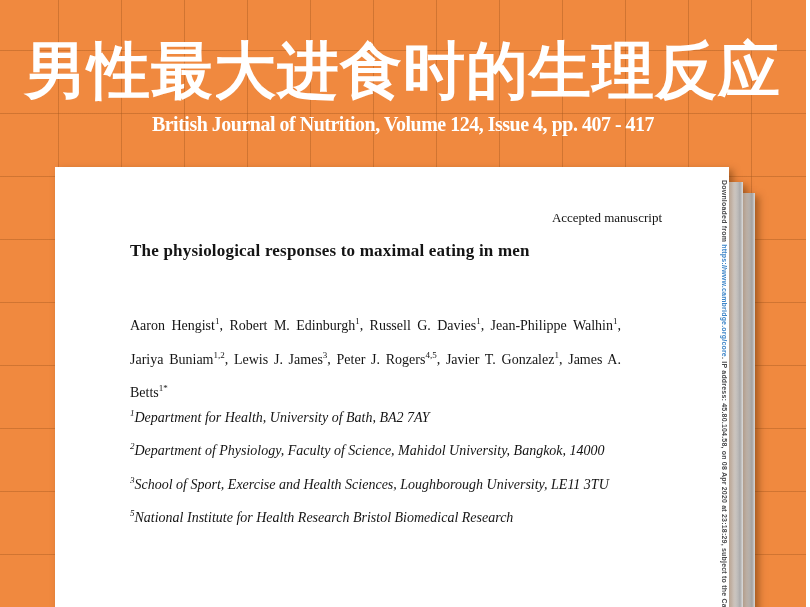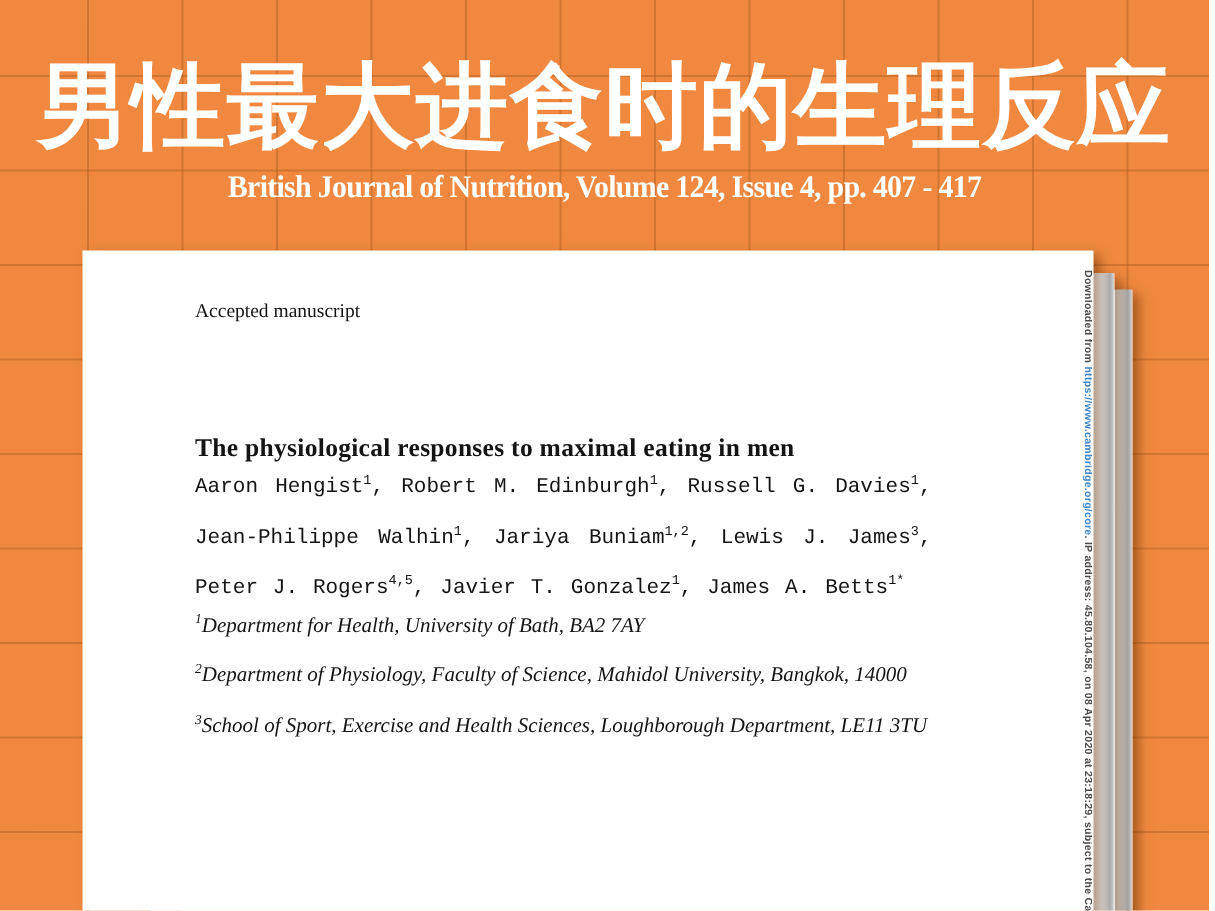--- a/index.html
+++ b/index.html
@@ -70,42 +70,40 @@
 
   .page-content {
     position: absolute;
     left: 0; top: 0; right: 0; bottom: 0;
     padding: 0 67px 0 75px;
     font-size: 14px;
   }
 
   .accepted-tag {
     position: absolute;
-    top: 32px; left: 75px; right: 67px;
-    text-align: left;
+    top: 43px; left: 75px; right: 67px;
+    text-align: right;
     font-size: 13px;
   }
 
   .paper-title {
     position: absolute;
     top: 74px; left: 75px; right: 67px;
     font-size: 17px;
     font-weight: bold;
     letter-spacing: 0.2px;
-    margin-top: 48px;
   }
 
   .authors {
     position: absolute;
     top: 142px; left: 75px; right: 108px;
     font-size: 14px;
     line-height: 33.5px;
     text-align: justify;
     word-spacing: 1.5px;
-    font-family: Liberation Mono, monospace;
   }
   .authors sup, .affil-line sup {
     font-size: 9px;
     line-height: 0;
   }
 
   .affiliations {
     position: absolute;
     top: 234px; left: 75px; right: 30px; font-style: italic;
   }
@@ -150,23 +148,24 @@
       <div class="paper-title">The physiological responses to maximal eating in men</div>
 
       <div class="authors"><span>Aaron Hengist</span><sup>1</sup><span>, Robert M. Edinburgh</span><sup>1</sup><span>, Russell G. Davies</span><sup>1</sup><span>, Jean-Philippe Walhin</span><sup>1</sup><span>, Jariya Buniam</span><sup>1,2</sup><span>, Lewis J. James</span><sup>3</sup><span>, Peter J. Rogers</span><sup>4,5</sup><span>, Javier T. Gonzalez</span><sup>1</sup><span>, James A. Betts</span><sup>1*</sup></div>
 
       <div class="affiliations">
 
           <div class="affil-line"><sup>1</sup><span>Department for Health, University of Bath, BA2 7AY</span></div>
 
           <div class="affil-line"><sup>2</sup><span>Department of Physiology, Faculty of Science, Mahidol University, Bangkok, 14000</span></div>
 
-          <div class="affil-line"><sup>3</sup><span>School of Sport, Exercise and Health Sciences, Loughborough Department, LE11 3TU</span></div>
+          <div class="affil-line"><sup>3</sup><span>School of Sport, Exercise and Health Sciences, Loughborough University, LE11 3TU</span></div>
 
 
+          <div class="affil-line"><sup>5</sup><span>National Institute for Health Research Bristol Biomedical Research</span></div>
 
         </div>
 
       <div class="download-notice"><span>Downloaded from </span><span class="url">https://www.cambridge.org/core</span><span>. IP address: 45.80.104.58, on 08 Apr 2020 at 23:18:29, subject to the Cambridge</span></div>
 
     </div>
   </div>
 
 </div>
 

